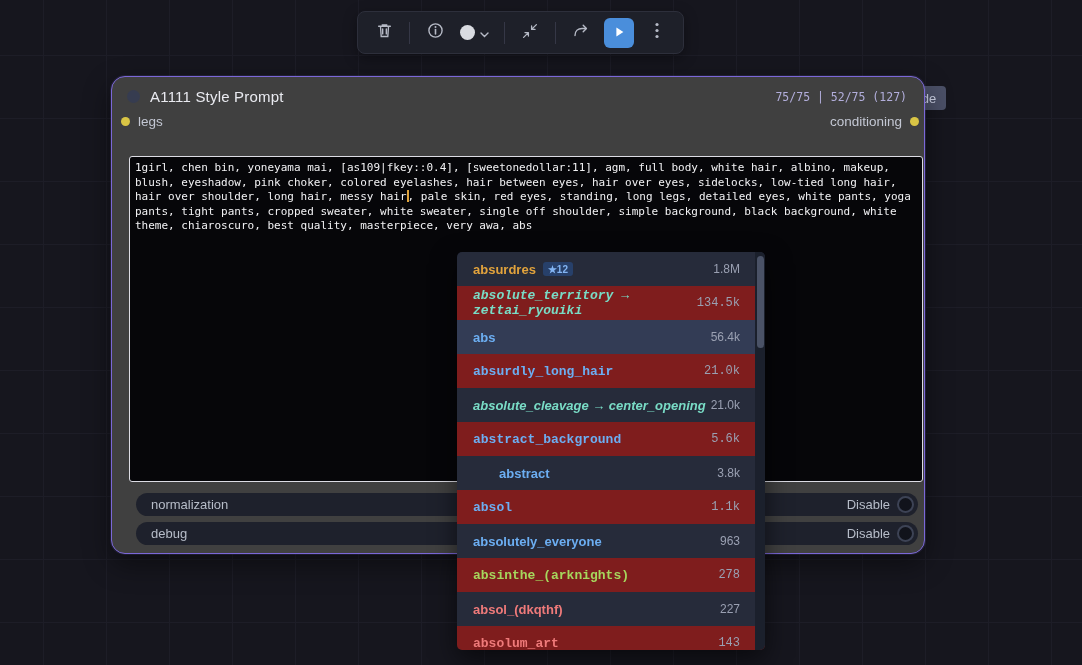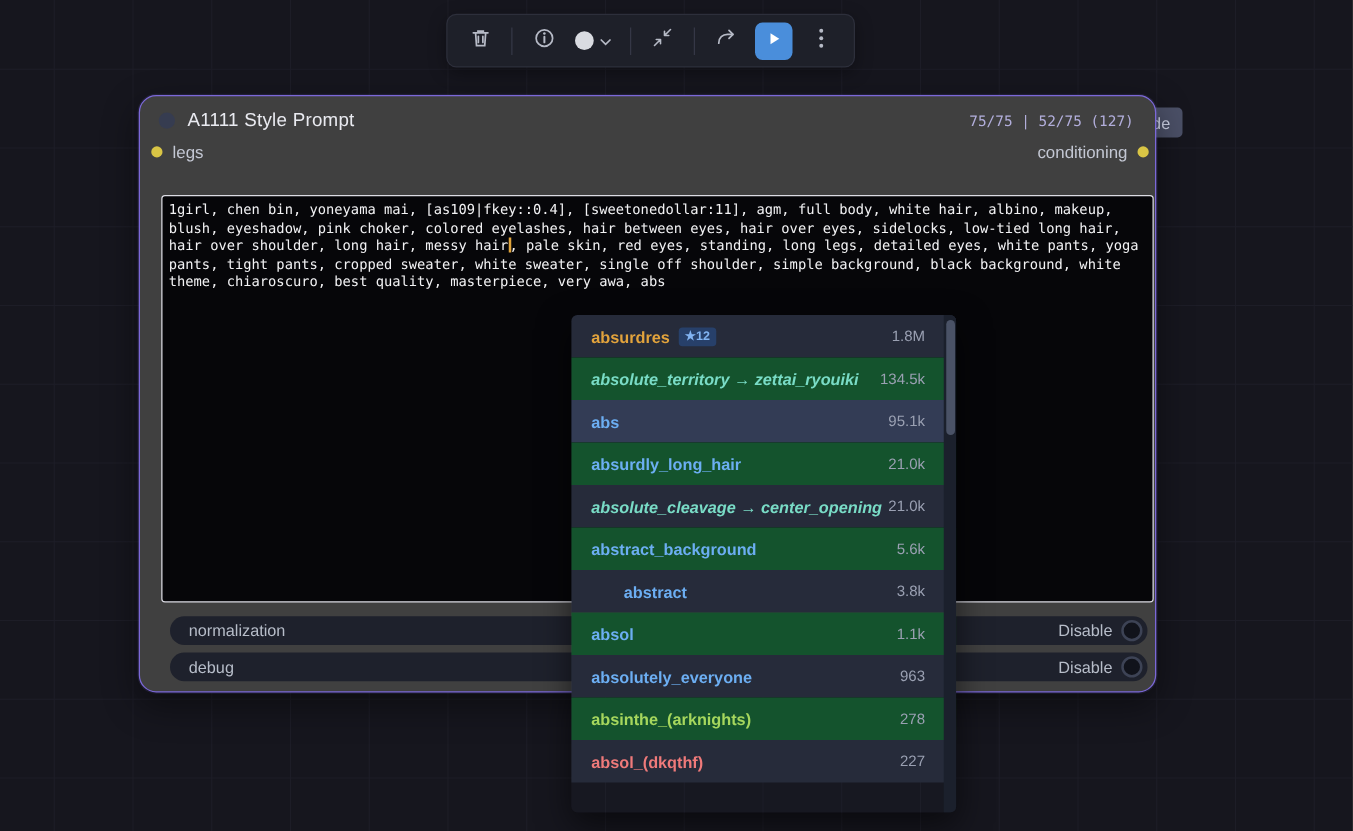--- a/index.html
+++ b/index.html
@@ -70,21 +70,21 @@
   
   .autocomplete {
     position:absolute; left:457px; top:252px; width:308px; height:398px;
     background:#20253222; border-radius:5px; overflow:hidden;
     box-shadow:0 10px 26px rgba(0,0,0,.55);
   }
   .ac-row {
     height:34px; display:flex; align-items:center; justify-content:space-between;
     padding:0 25px 0 16px; background:#262b3a; cursor:pointer;
   }
-  .ac-row.alt { background:#14532d; }
+  .ac-row.alt { background:#7f1d1d;font-family:Liberation Mono, monospace; }
   .ac-row.hl { background:#333c55;gap:48px; }
   .ac-left { display:flex; align-items:center; }
   .ac-label { font-size:13px; font-weight:700; }
   .ac-label.italic { font-style:italic; }
   .ac-badge { margin-left:7px; background:#27406a; color:#82b4f2; font-size:10px; font-weight:700; padding:1.5px 5px; border-radius:3px; }
   .ac-count { color:#9aa0b2; font-size:12px; font-weight:400; }
   .sb-track { position:absolute; right:0; top:0; bottom:0; width:10px; background:#1b202c; }
   .sb-thumb { position:absolute; right:1.5px; top:4px; width:7px; height:92px; background:#4a5266; border-radius:4px; cursor:grab; }
 </style>
 </head>
@@ -201,21 +201,21 @@
       <div class="ac-row alt">
         <span class="ac-left">
           <span class="ac-label italic" style="color: rgb(121, 220, 198);">absolute_territory → zettai_ryouiki</span>
         </span>
         <span class="ac-count">134.5k</span>
       </div>
       <div class="ac-row hl">
         <span class="ac-left">
           <span class="ac-label" style="color: rgb(108, 174, 242);">abs</span>
         </span>
-        <span class="ac-count">95.1k</span>
+        <span class="ac-count">56.4k</span>
       </div>
       <div class="ac-row alt">
         <span class="ac-left">
           <span class="ac-label" style="color: rgb(108, 174, 242);">absurdly_long_hair</span>
         </span>
         <span class="ac-count">21.0k</span>
       </div>
       <div class="ac-row">
         <span class="ac-left">
           <span class="ac-label italic" style="color: rgb(121, 220, 198);">absolute_cleavage → center_opening</span>
@@ -250,18 +250,24 @@
         <span class="ac-left">
           <span class="ac-label" style="color: rgb(166, 215, 93);">absinthe_(arknights)</span>
         </span>
         <span class="ac-count">278</span>
       </div>
       <div class="ac-row">
         <span class="ac-left">
           <span class="ac-label" style="color: rgb(239, 122, 122);">absol_(dkqthf)</span>
         </span>
         <span class="ac-count">227</span>
+      </div>
+      <div class="ac-row alt">
+        <span class="ac-left">
+          <span class="ac-label" style="color: rgb(239, 122, 122);">absolum_art</span>
+        </span>
+        <span class="ac-count">143</span>
       </div>
     </div>
   <div class="sb-track">
     <div class="sb-thumb"></div>
   </div>
 </div>
 
 </body></html>

